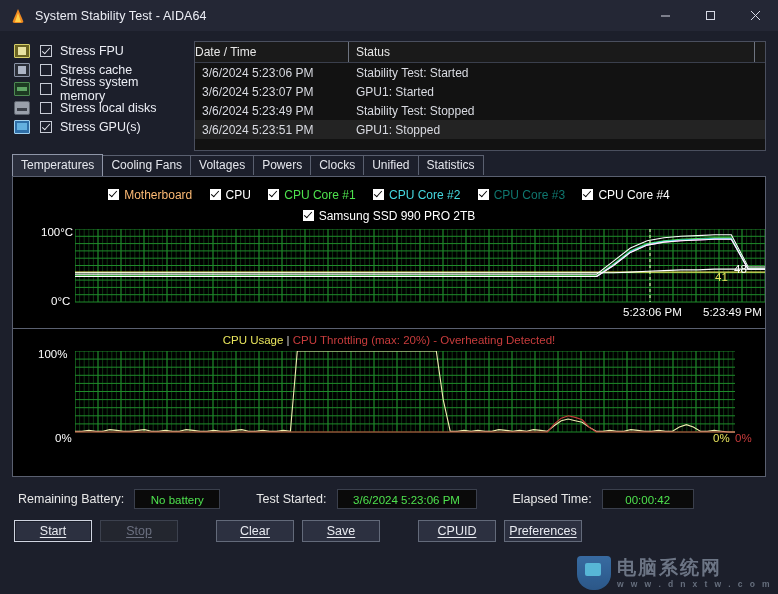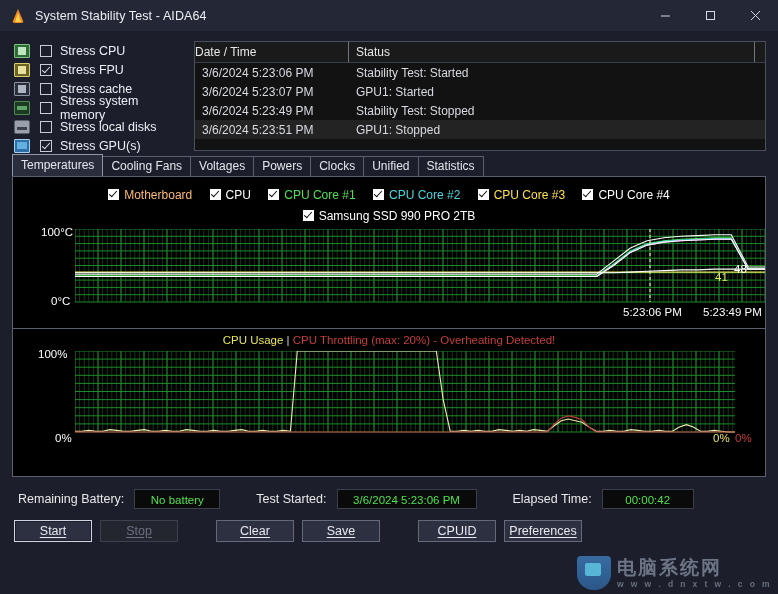--- a/index.html
+++ b/index.html
@@ -148,21 +148,21 @@
   }
   .log-row:last-child { background:#232323; }
   .log-row .c1 { width: 154px; padding-left: 7px; box-sizing:border-box; }
   .log-row .c2 { flex: 1; padding-left: 7px; box-sizing:border-box; }
 
   
   .tabstrip {
     display: flex;
     padding-left: 12px;
     height: 22px;
-    align-items: flex-end;
+    align-items: center;
     margin-top: 5px;
     position: relative;
   }
   .tab {
     height: 20px;
     line-height: 19px;
     padding: 0 8px;
     font-size: 12px;
     color: #e4e6ec;
     border: 1px solid #5a6070;
@@ -346,25 +346,20 @@
           <line x1="1" y1="1" x2="10" y2="10" stroke="#d6d9e4" stroke-width="1"></line>
           <line x1="10" y1="1" x2="1" y2="10" stroke="#d6d9e4" stroke-width="1"></line>
         </svg>
     </div>
   </div>
 </div>
 
 <div class="upper">
   <div class="stress-list">
 
-    <div class="stress-row">
-      <span class="sicon ic-cpu"></span>
-      <span class="cbox"></span>
-      <span class="stress-label">Stress CPU</span>
-    </div>
 
     <div class="stress-row">
       <span class="sicon ic-fpu"></span>
       <span class="cbox checked"></span>
       <span class="stress-label">Stress FPU</span>
     </div>
 
     <div class="stress-row">
       <span class="sicon ic-cache"></span>
       <span class="cbox"></span>
@@ -439,21 +434,21 @@
     <span class="lgi">
       <span class="lgbox"></span>
       <span style="color:#4ee24e">CPU Core #1</span>
     </span>
     <span class="lgi">
       <span class="lgbox"></span>
       <span style="color:#45d8e0">CPU Core #2</span>
     </span>
     <span class="lgi">
       <span class="lgbox"></span>
-      <span style="color:#fde047">CPU Core #3</span>
+      <span style="color:#0f766e">CPU Core #3</span>
     </span>
     <span class="lgi">
       <span class="lgbox"></span>
       <span style="color:#ffffff">CPU Core #4</span>
     </span>
     <br>
     <span class="lgi">
       <span class="lgbox"></span>
       <span style="color:#ffffff">Samsung SSD 990 PRO 2TB</span>
     </span>

